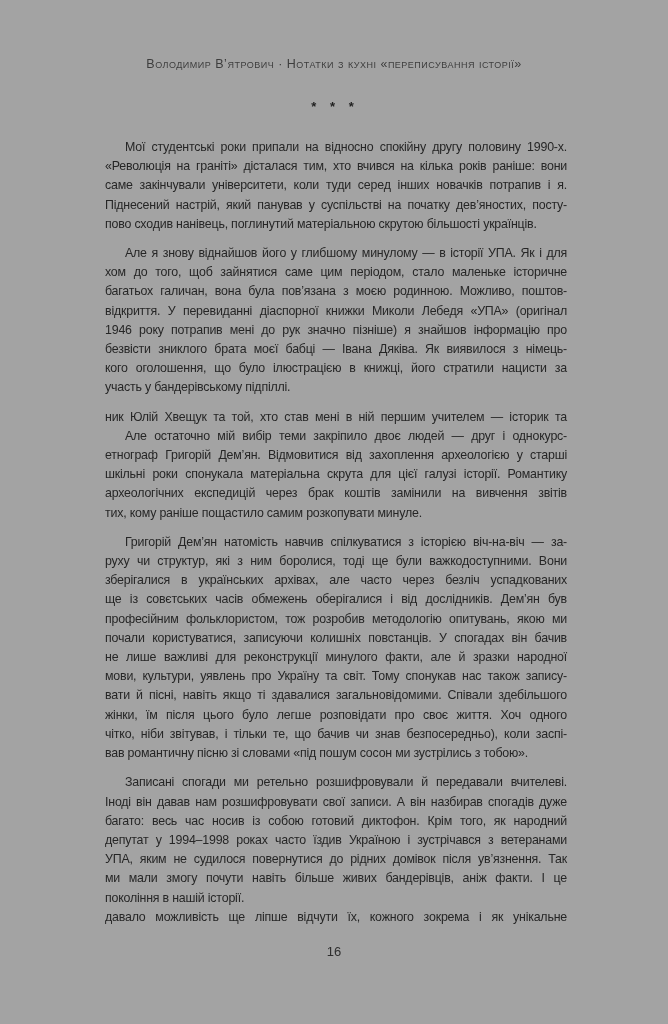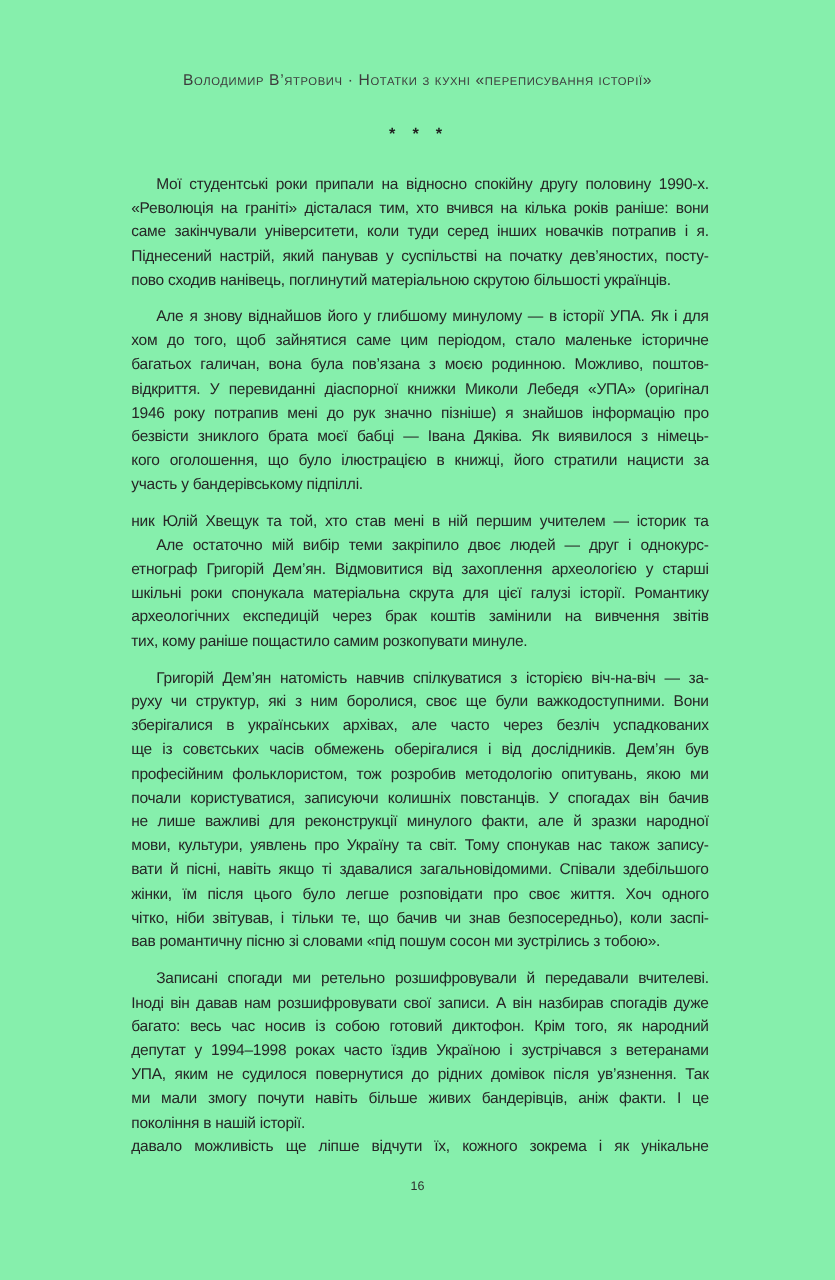--- a/index.html
+++ b/index.html
@@ -4,21 +4,21 @@
 <style>
   html, body {
     margin: 0;
     padding: 0;
     background: #ffffff;
   }
   .page {
     position: relative;
     width: 668px;
     height: 1024px;
-    background: #86efac;
+    background: #a3a3a3;
     font-family: "Liberation Sans", sans-serif;
     overflow: hidden;
   }
   .running-head {
     position: absolute;
     top: 57px;
     left: 0;
     right: 0;
     text-align: center;
     font-size: 12.5px;
@@ -55,21 +55,21 @@
     white-space: nowrap;
   }
   .para .line.firstline { text-indent: 20px; }
   .para .line.lastline  { text-align-last: left; }
   .folio {
     position: absolute;
     top: 944px;
     left: 0;
     right: 0;
     text-align: center;
-    font-size: 10px;
+    font-size: 13px;
     color: #2e2e2e;
   }
 </style>
 </head>
 <body>
 
 <div class="page">
   <div class="running-head">Володимир В’ятрович · Нотатки з кухні «переписування історії»</div>
 
   <div class="stars">* * *</div>
@@ -95,21 +95,21 @@
       <div class="para">
         <div class="line">ник Юлій Хвещук та той, хто став мені в ній першим учителем — історик та</div>
         <div class="line firstline">Але остаточно мій вибір теми закріпило двоє людей — друг і однокурс-</div>
         <div class="line">етнограф Григорій Дем’ян. Відмовитися від захоплення археологією у старші</div>
         <div class="line">шкільні роки спонукала матеріальна скрута для цієї галузі історії. Романтику</div>
         <div class="line">археологічних експедицій через брак коштів замінили на вивчення звітів</div>
         <div class="line lastline">тих, кому раніше пощастило самим розкопувати минуле.</div>
       </div>
       <div class="para">
         <div class="line firstline">Григорій Дем’ян натомість навчив спілкуватися з історією віч-на-віч — за-</div>
-        <div class="line">руху чи структур, які з ним боролися, своє ще були важкодоступними. Вони</div>
+        <div class="line">руху чи структур, які з ним боролися, тоді ще були важкодоступними. Вони</div>
         <div class="line">зберігалися в українських архівах, але часто через безліч успадкованих</div>
         <div class="line">ще із совєтських часів обмежень оберігалися і від дослідників. Дем’ян був</div>
         <div class="line">професійним фольклористом, тож розробив методологію опитувань, якою ми</div>
         <div class="line">почали користуватися, записуючи колишніх повстанців. У спогадах він бачив</div>
         <div class="line">не лише важливі для реконструкції минулого факти, але й зразки народної</div>
         <div class="line">мови, культури, уявлень про Україну та світ. Тому спонукав нас також запису-</div>
         <div class="line">вати й пісні, навіть якщо ті здавалися загальновідомими. Співали здебільшого</div>
         <div class="line">жінки, їм після цього було легше розповідати про своє життя. Хоч одного</div>
         <div class="line">чітко, ніби звітував, і тільки те, що бачив чи знав безпосередньо), коли заспі-</div>
         <div class="line lastline">вав романтичну пісню зі словами «під пошум сосон ми зустрілись з тобою».</div>

